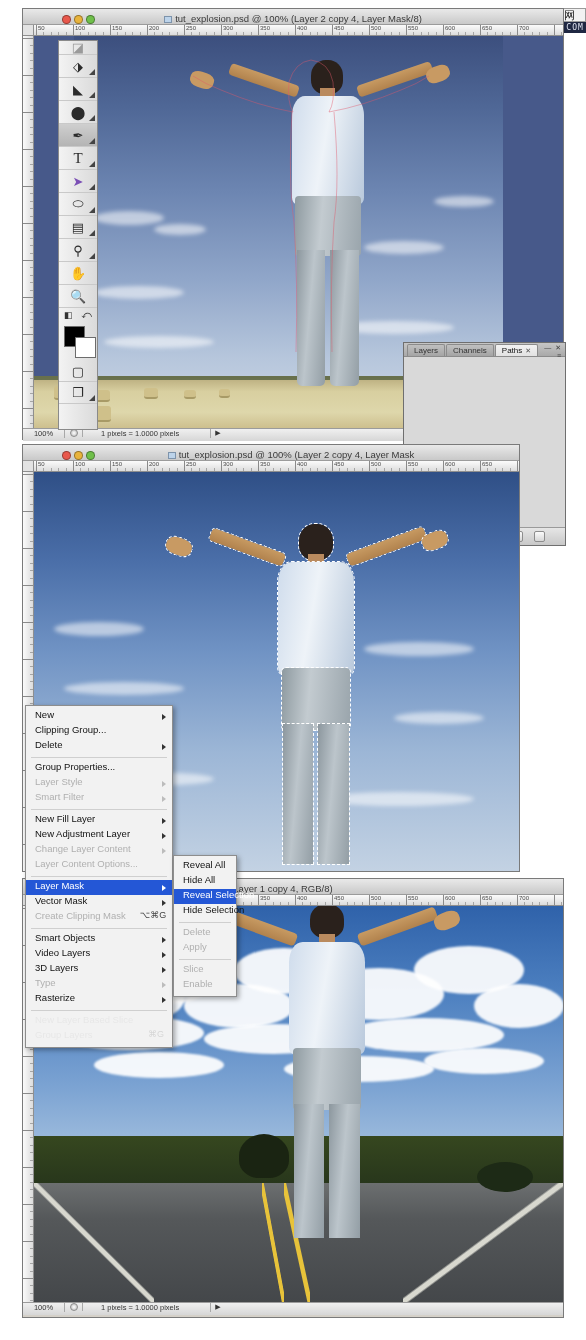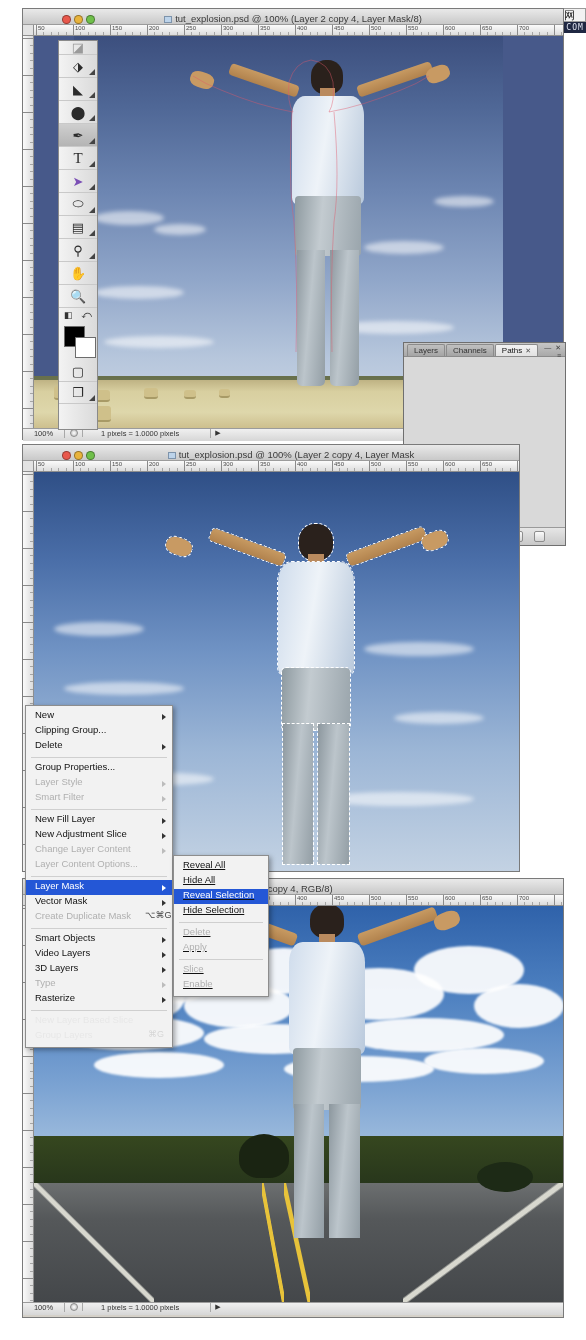--- a/index.html
+++ b/index.html
@@ -858,37 +858,37 @@
         <span class="lbl">Layer Style</span>
       </div>
       <div class="mi arrow dis">
         <span class="lbl">Smart Filter</span>
       </div>
       <div class="msep"></div>
       <div class="mi arrow">
         <span class="lbl">New Fill Layer</span>
       </div>
       <div class="mi arrow">
-        <span class="lbl">New Adjustment Slice</span>
+        <span class="lbl">New Adjustment Layer</span>
       </div>
       <div class="mi arrow dis">
         <span class="lbl">Change Layer Content</span>
       </div>
       <div class="mi dis">
         <span class="lbl">Layer Content Options...</span>
       </div>
       <div class="msep"></div>
       <div class="mi arrow hl">
         <span class="lbl">Layer Mask</span>
       </div>
       <div class="mi arrow">
         <span class="lbl">Vector Mask</span>
       </div>
       <div class="mi dis">
-        <span class="lbl">Create Duplicate Mask</span>
+        <span class="lbl">Create Clipping Mask</span>
         <span class="sc">⌥⌘G</span>
       </div>
       <div class="msep"></div>
       <div class="mi arrow">
         <span class="lbl">Smart Objects</span>
       </div>
       <div class="mi arrow">
         <span class="lbl">Video Layers</span>
       </div>
       <div class="mi arrow">
@@ -903,21 +903,21 @@
       <div class="msep"></div>
       <div class="mi dis fade2">
         <span class="lbl">New Layer Based Slice</span>
       </div>
       <div class="mi dis fade2">
         <span class="lbl">Group Layers</span>
         <span class="sc">⌘G</span>
       </div>
     </div>
 
-  <div class="ctxmenu" id="submenu" style="left:173px; top:855px; width:96px;text-decoration:underline;">
+  <div class="ctxmenu" id="submenu" style="left:173px; top:855px; width:64px;">
       <div class="mi">
         <span class="lbl">Reveal All</span>
       </div>
       <div class="mi">
         <span class="lbl">Hide All</span>
       </div>
       <div class="mi hl">
         <span class="lbl">Reveal Selection</span>
       </div>
       <div class="mi">

